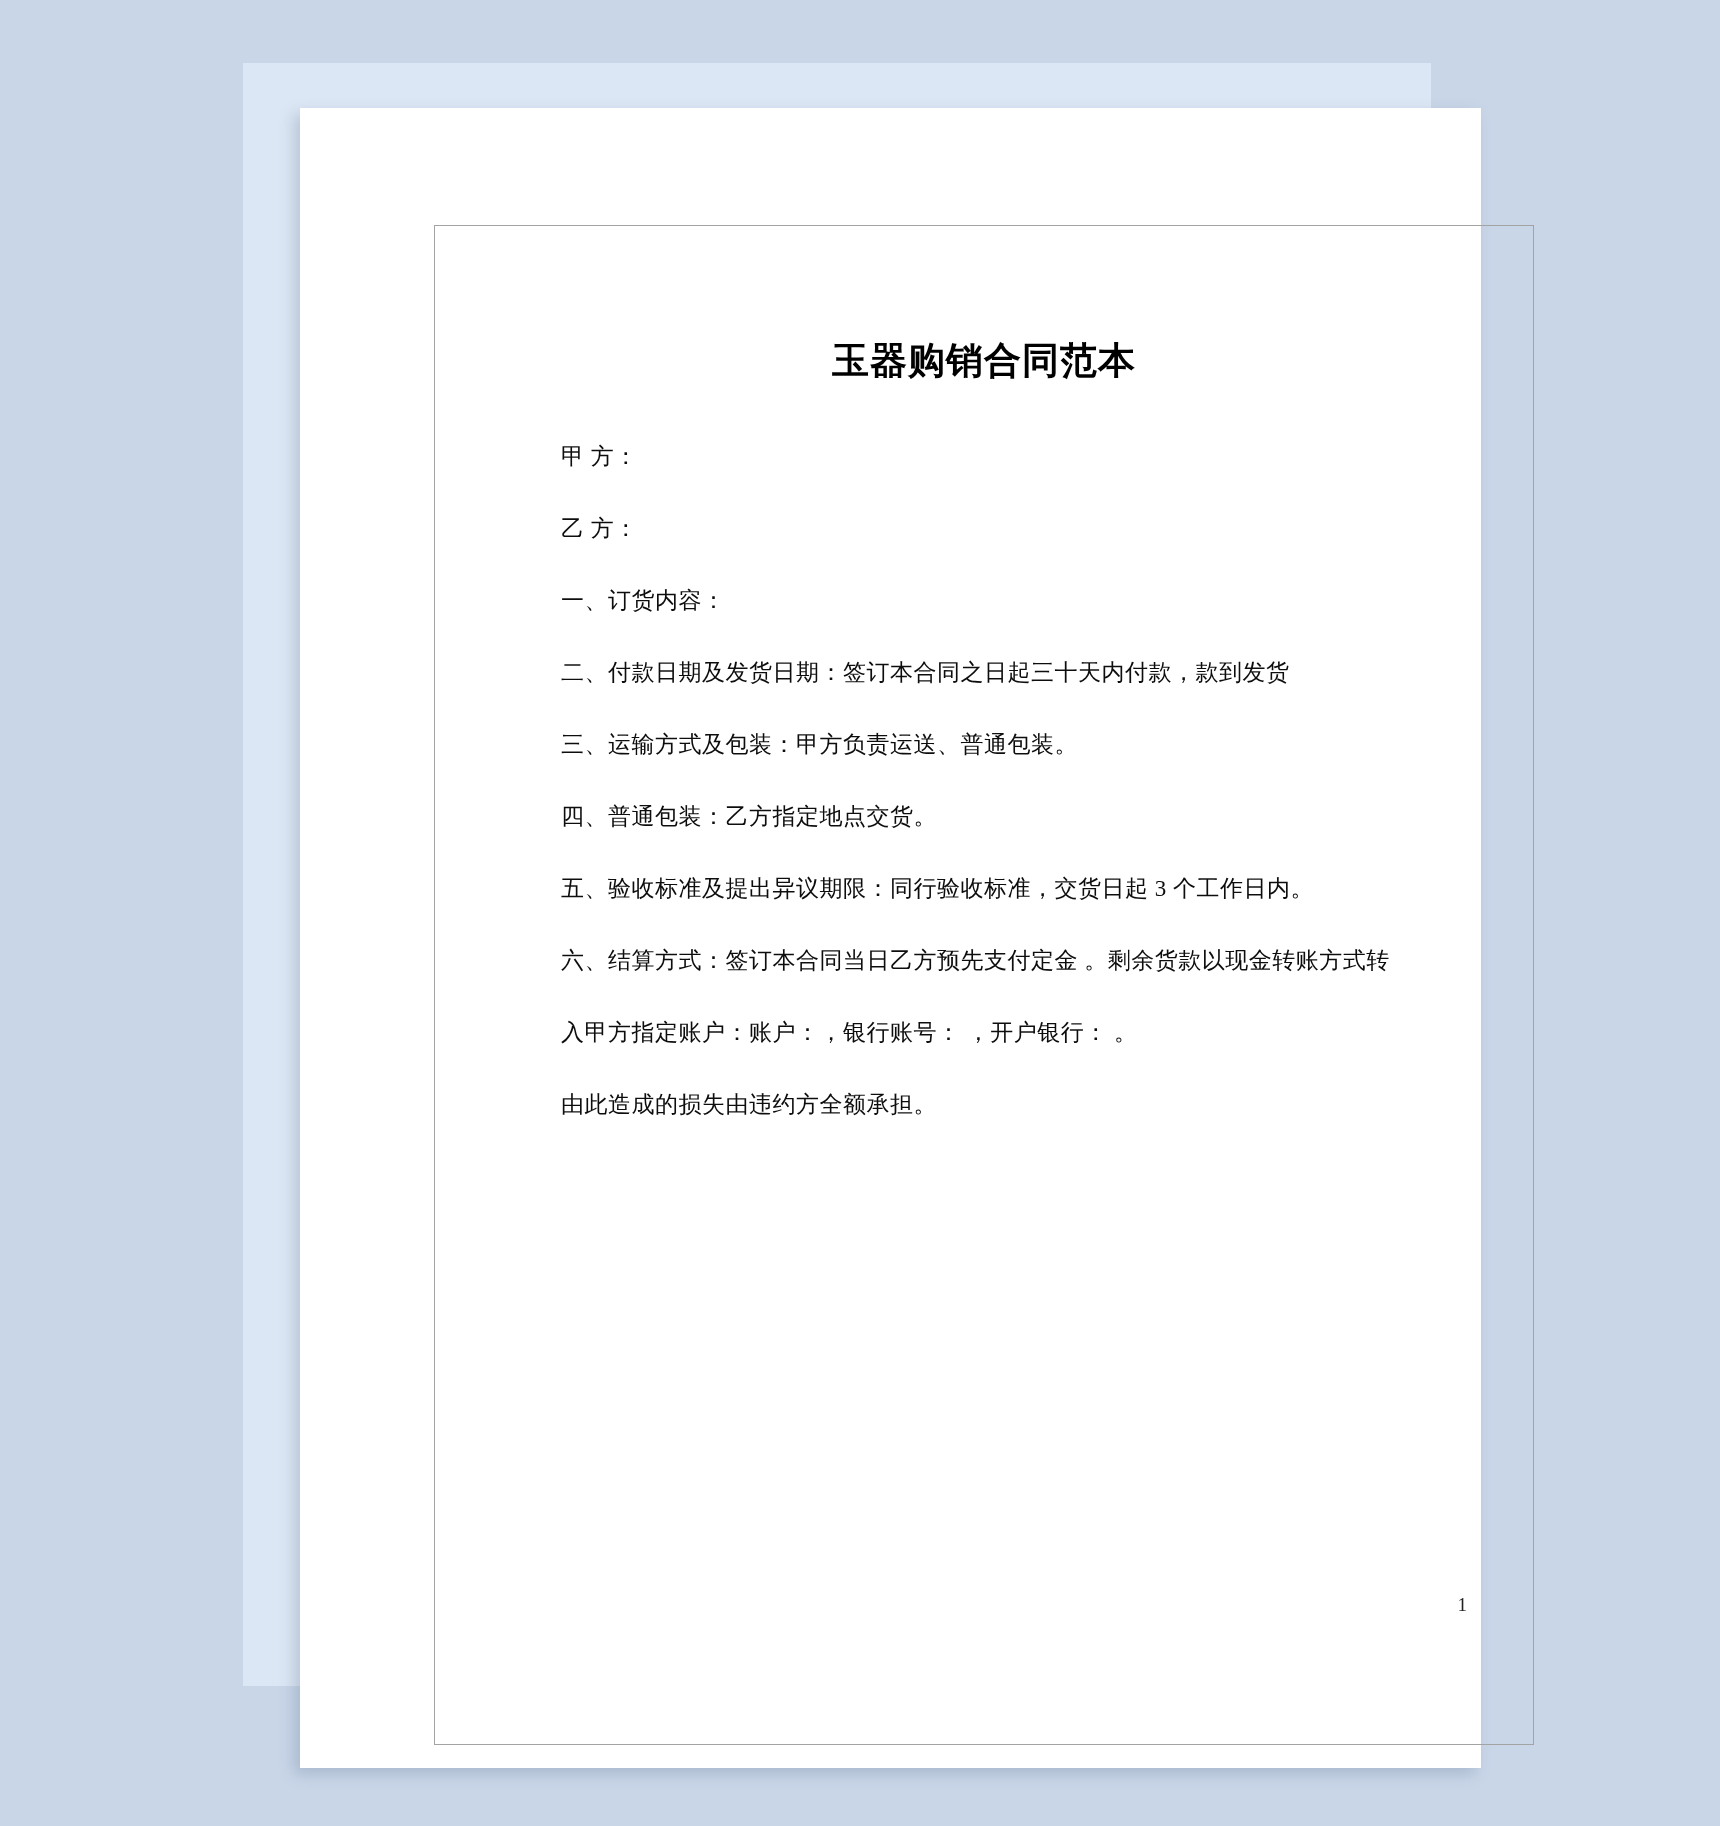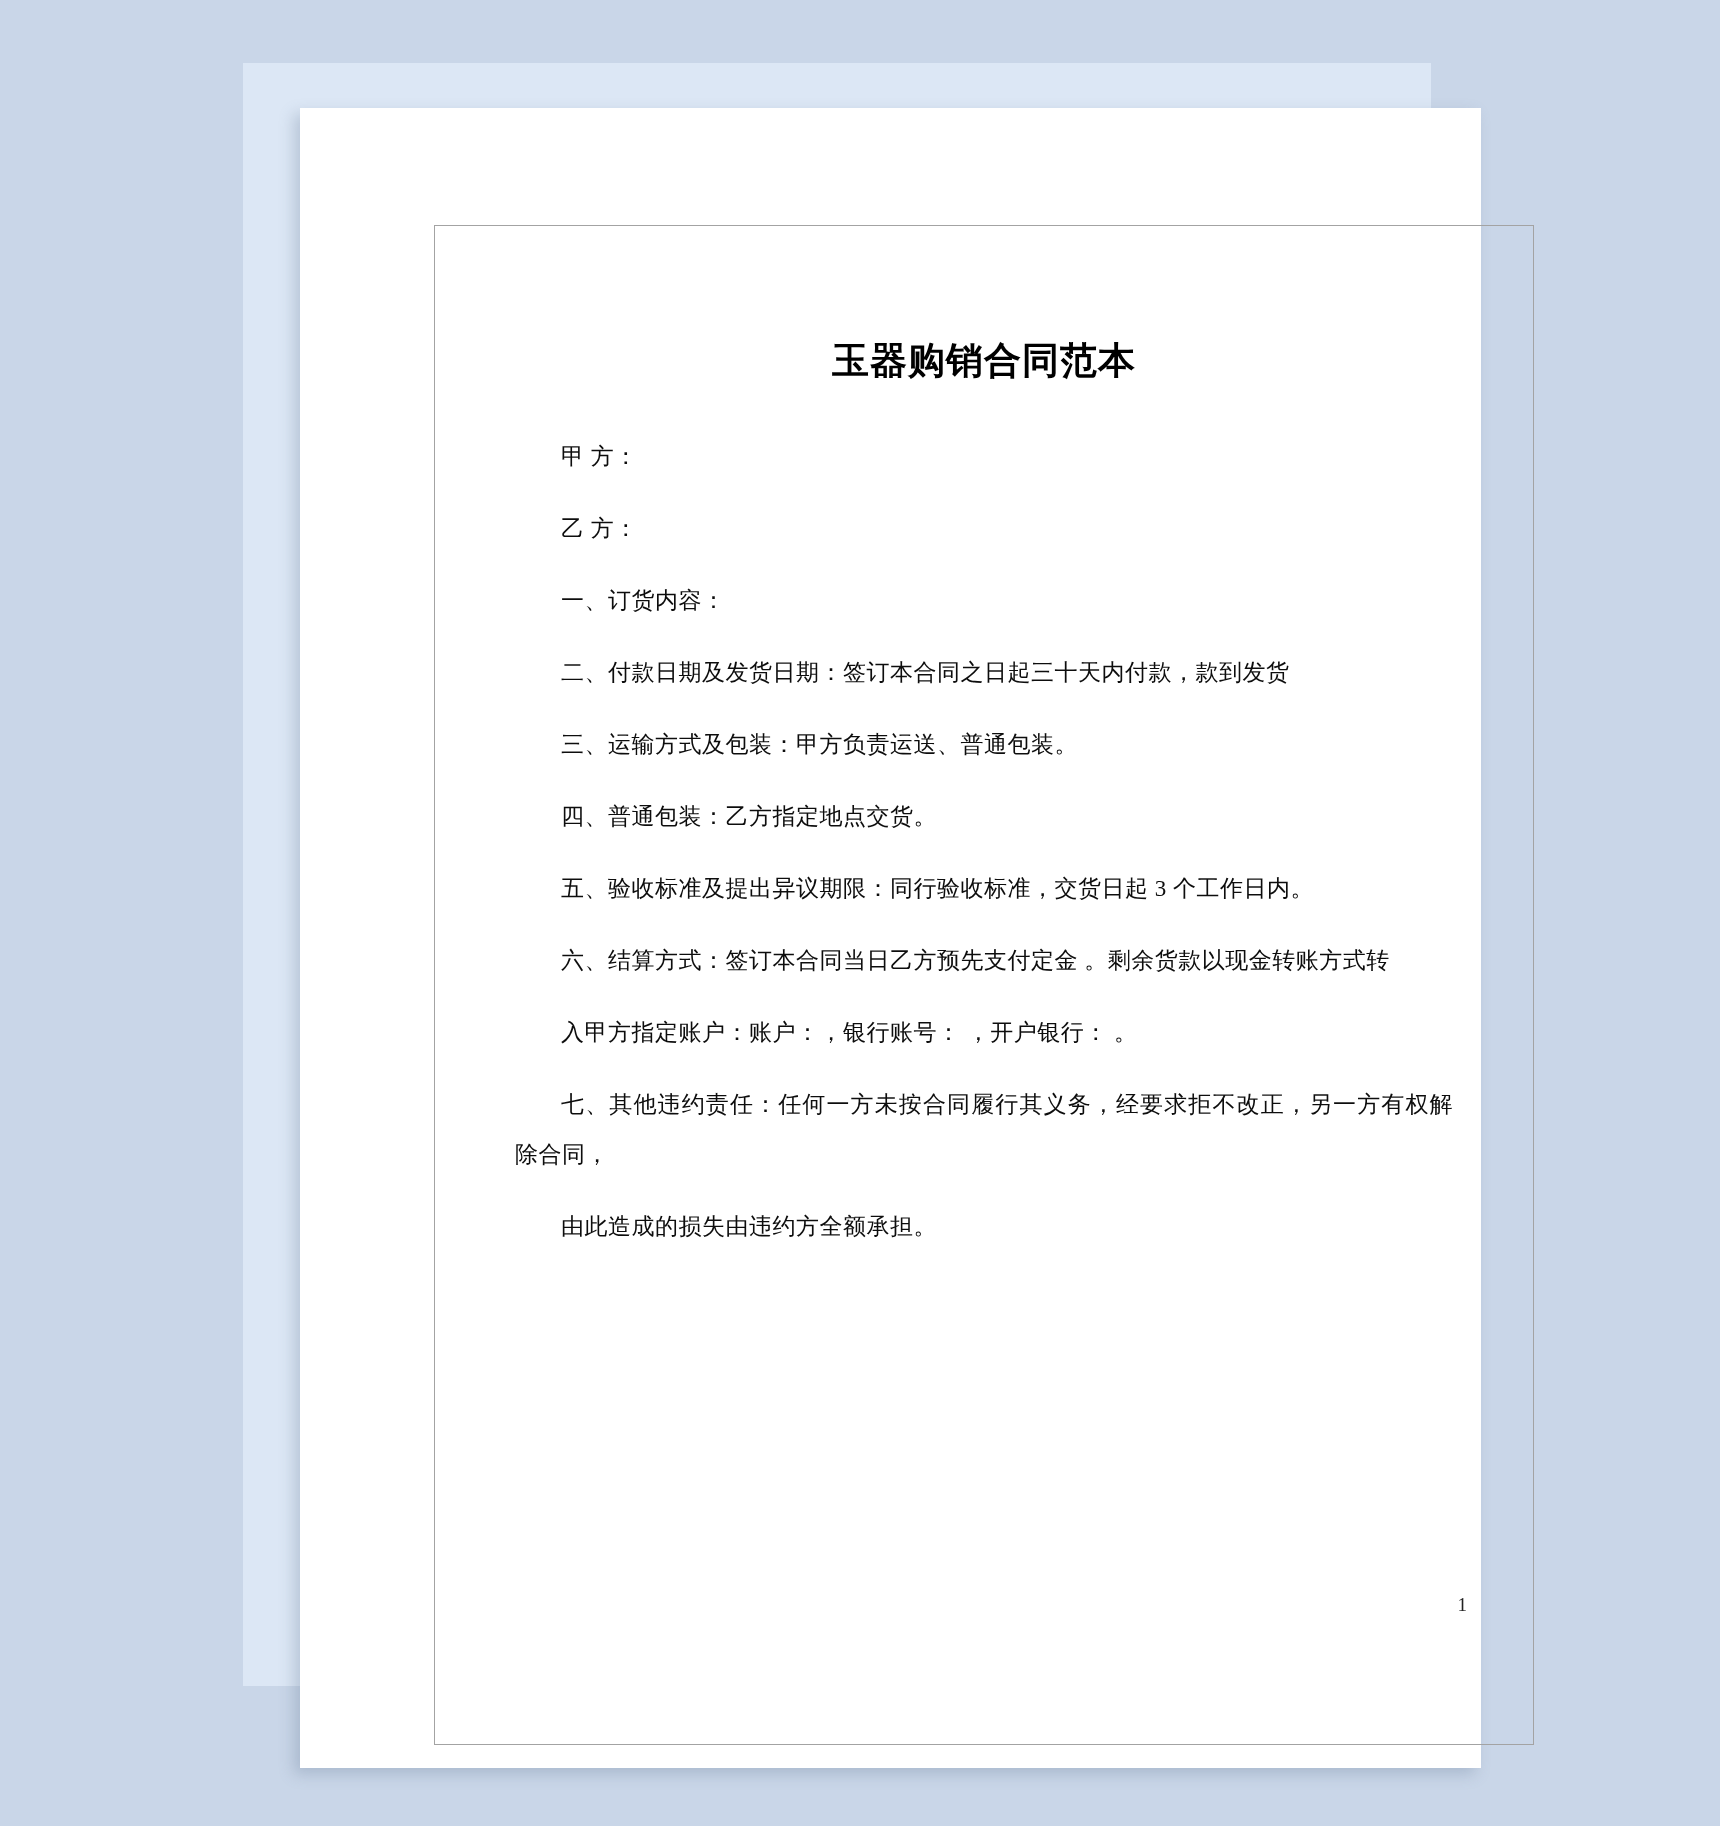--- a/index.html
+++ b/index.html
@@ -103,19 +103,18 @@
     <div class="body-block">
       <p class="para">甲 方：</p>
       <p class="para">乙 方：</p>
       <p class="para">一、订货内容：</p>
       <p class="para">二、付款日期及发货日期：签订本合同之日起三十天内付款，款到发货</p>
       <p class="para">三、运输方式及包装：甲方负责运送、普通包装。</p>
       <p class="para">四、普通包装：乙方指定地点交货。</p>
       <p class="para">五、验收标准及提出异议期限：同行验收标准，交货日起 3 个工作日内。</p>
       <p class="para">六、结算方式：签订本合同当日乙方预先支付定金 。剩余货款以现金转账方式转</p>
       <p class="para">入甲方指定账户：账户：，银行账号： ，开户银行： 。</p>
-      <p class="para">七、其他违约责任：任何一方未按合同履行其义务，经要求拒不改正，另一方有权解除合同，</p>
       <p class="para">由此造成的损失由违约方全额承担。</p>
     </div>
 
     <div class="page-number">1</div>
   </div>
 </div>
 
 </body></html>

